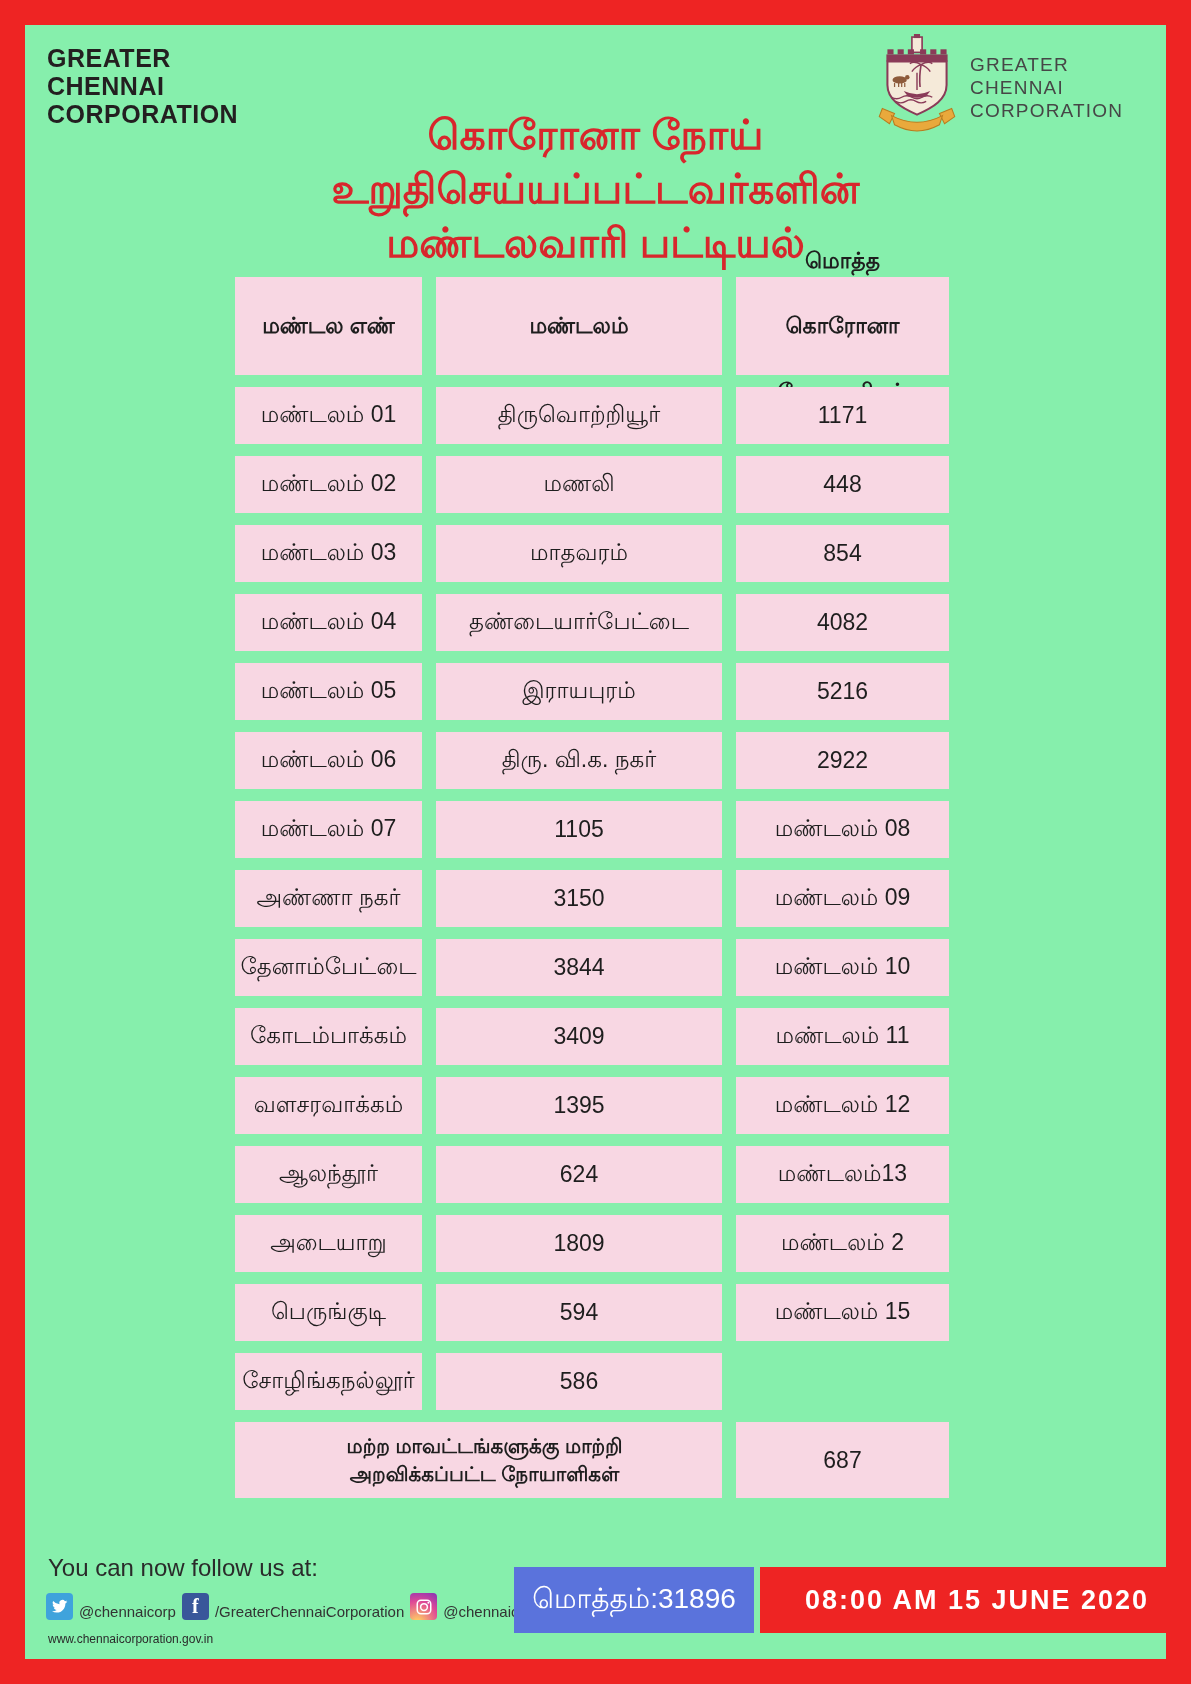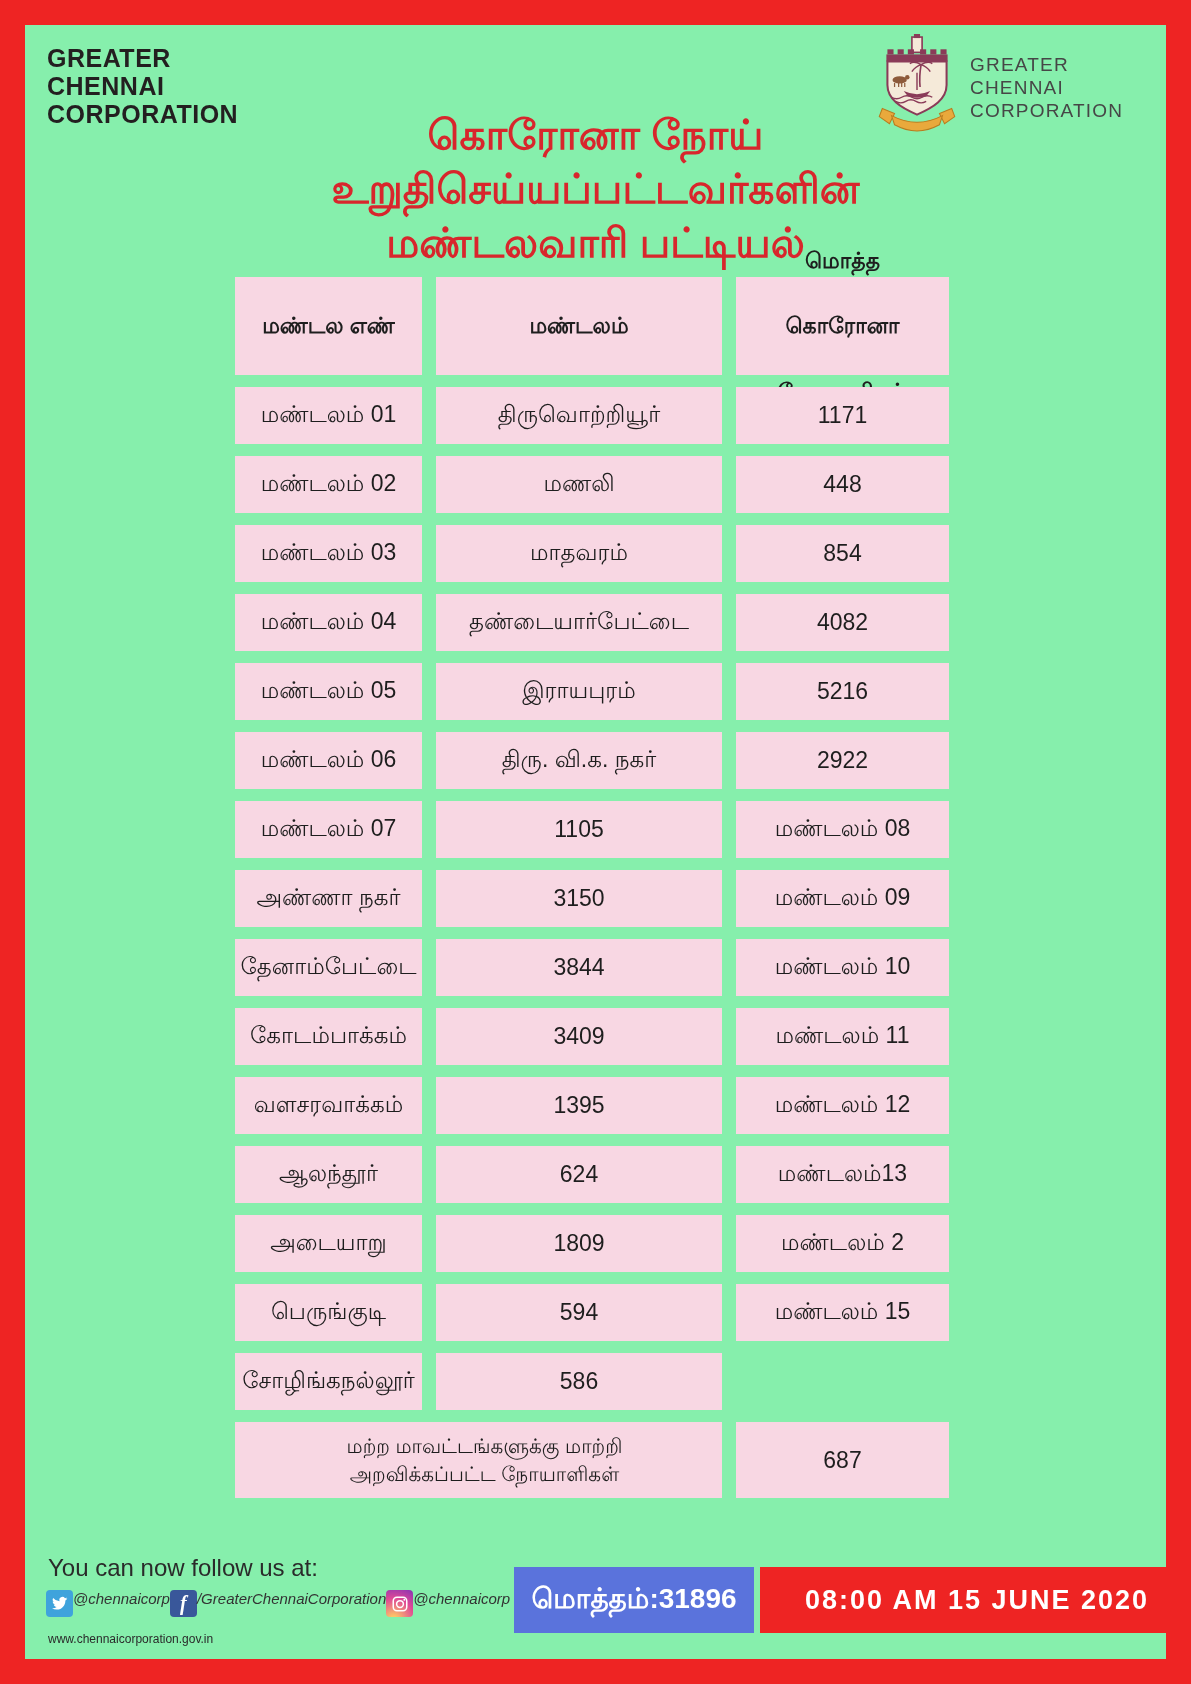--- a/index.html
+++ b/index.html
@@ -30,37 +30,37 @@
   .title span{display:block;}
 
   
   .table{position:absolute;left:235px;top:277px;display:grid;
          grid-template-columns:187px 286px 213px;
          grid-template-rows:98px repeat(15,57px) 76px;
          column-gap:14px;row-gap:12px;}
   .cell{background:var(--pink);display:flex;flex-direction:column;align-items:center;
         justify-content:center;text-align:center;font-size:23px;color:#1e1e1e;}
   .cell.hdr{font-weight:700;font-size:22px;line-height:1.32;gap:36px;}
-  .cell.merged{grid-column:1 / 3;font-weight:400;font-size:20px;line-height:1.4;padding-left:12px;}
+  .cell.merged{grid-column:1 / 3;font-weight:700;font-size:20px;line-height:1.4;padding-left:12px;}
   .cell span{display:block;}
 
   
   .follow{position:absolute;left:48px;top:1554px;font-size:24px;color:#2a2a2a;}
-  .social-row{position:absolute;left:46px;top:1590px;display:flex;align-items:flex-start;gap:0;height:30px;font-style:italic;}
+  .social-row{position:absolute;left:46px;top:1590px;display:flex;align-items:flex-end;gap:6px;height:30px;}
   .handle{font-size:15px;color:#333;}
   .sicon{width:27px;height:27px;border-radius:4px;display:flex;align-items:center;justify-content:center;flex:0 0 auto;}
   .sicon.tw{background:var(--twitter-blue);}
   .sicon.fb{background:var(--facebook-blue);color:#fff;font-weight:700;font-size:20px;
             font-family:"Liberation Serif","DejaVu Serif",serif;}
   .sicon.ig{background:radial-gradient(circle at 28% 110%,#fdc468 10%,#df4996 60%,#9036b2 95%);}
   .website{position:absolute;left:48px;top:1632px;font-size:12px;color:#2a2a2a;}
 
   .total-box{position:absolute;left:514px;top:1567px;width:240px;height:66px;background:var(--blue);
              color:#fff;display:flex;align-items:center;justify-content:center;
-             font-size:28px;font-weight:700;}
+             font-size:28px;font-weight:400;}
   .date-box{position:absolute;left:760px;top:1567px;width:434px;height:66px;background:var(--red);
             color:#fff;display:flex;align-items:center;justify-content:center;
             font-size:27px;font-weight:700;letter-spacing:2px;}
 </style>
 </head>
 <body>
 
 <div class="page">
   <div class="frame"></div>
 

